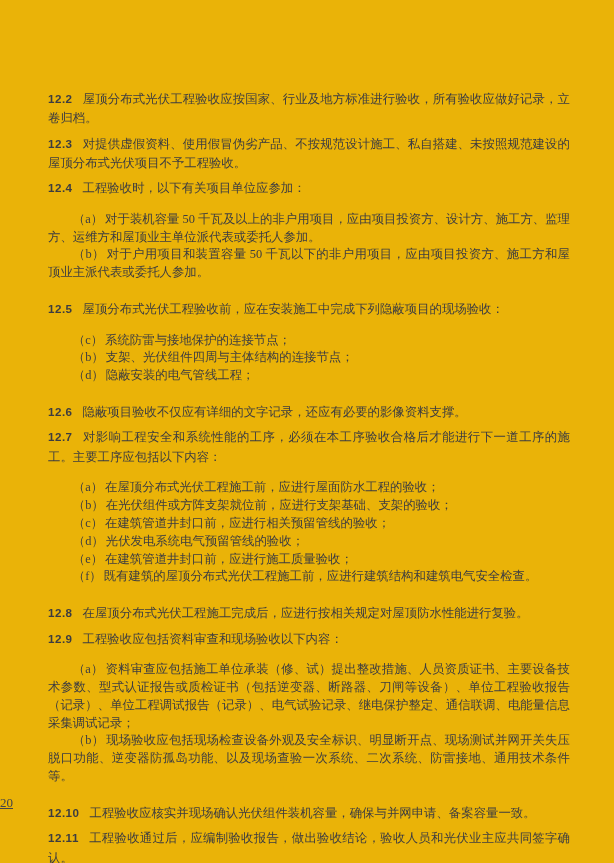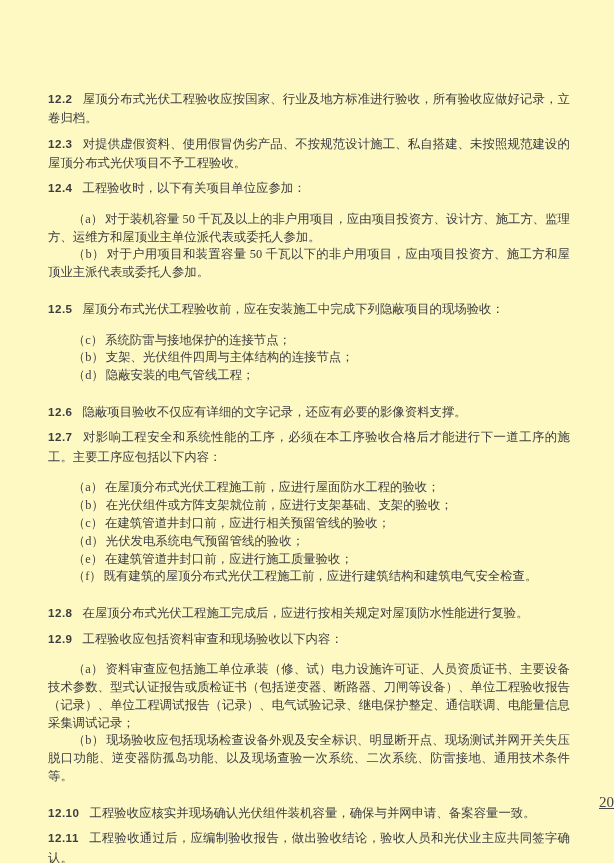--- a/index.html
+++ b/index.html
@@ -1,21 +1,21 @@
 <!DOCTYPE html>
 <html lang="zh"><head>
 <meta charset="utf-8">
 <style>
   html, body { margin: 0; padding: 0; background: #e8e8e8; }
   .page {
     position: relative;
     width: 614px;
     height: 863px;
     margin: 0 auto;
-    background: #fef9c3;
+    background: #eab308;
     overflow: hidden;
     font-family: "Liberation Serif", "DejaVu Serif", serif;
     color: #3c3c41;
   }
   .content {
     position: absolute;
     top: 84px;
     left: 48px;
     right: 44px;
     font-size: 12.4px;
@@ -40,22 +40,22 @@
     font-size: 11.6px;
     letter-spacing: 0.5px;
     margin-right: 10px;
   }
   .marker { margin-right: 2px; }
   .page-number {
     position: absolute;
     bottom: 52px;
     left: 0;
     right: 0;
-    text-align: right;
-    font-size: 15px;
+    text-align: left;
+    font-size: 13px;
     color: #44444a;
     text-decoration: underline;
   }
 </style>
 </head>
 <body>
 
 <div class="page">
   <div class="content" id="doc-content">
       <p class="clause"><span class="num">12.2</span><span>屋顶分布式光伏工程验收应按国家、行业及地方标准进行验收，所有验收应做好记录，立卷归档。</span></p>
@@ -70,21 +70,21 @@
       <p class="clause"><span class="num">12.6</span><span>隐蔽项目验收不仅应有详细的文字记录，还应有必要的影像资料支撑。</span></p>
       <p class="clause"><span class="num">12.7</span><span>对影响工程安全和系统性能的工序，必须在本工序验收合格后才能进行下一道工序的施工。主要工序应包括以下内容：</span></p>
       <p class="item"><span class="marker">（a）</span><span>在屋顶分布式光伏工程施工前，应进行屋面防水工程的验收；</span></p>
       <p class="item"><span class="marker">（b）</span><span>在光伏组件或方阵支架就位前，应进行支架基础、支架的验收；</span></p>
       <p class="item"><span class="marker">（c）</span><span>在建筑管道井封口前，应进行相关预留管线的验收；</span></p>
       <p class="item"><span class="marker">（d）</span><span>光伏发电系统电气预留管线的验收；</span></p>
       <p class="item"><span class="marker">（e）</span><span>在建筑管道井封口前，应进行施工质量验收；</span></p>
       <p class="item"><span class="marker">（f）</span><span>既有建筑的屋顶分布式光伏工程施工前，应进行建筑结构和建筑电气安全检查。</span></p>
       <p class="clause"><span class="num">12.8</span><span>在屋顶分布式光伏工程施工完成后，应进行按相关规定对屋顶防水性能进行复验。</span></p>
       <p class="clause"><span class="num">12.9</span><span>工程验收应包括资料审查和现场验收以下内容：</span></p>
-      <p class="item"><span class="marker">（a）</span><span>资料审查应包括施工单位承装（修、试）电力设施许可证、人员资质证书、主要设备技术参数、型式认证报告或质检证书（包括逆变器、断路器、刀闸等设备）、单位工程验收报告（记录）、单位工程调试报告（记录）、电气试验记录、继电保护整定、通信联调、电能量信息采集调试记录；</span></p>
+      <p class="item"><span class="marker">（a）</span><span>资料审查应包括施工单位承装（修、试）提出整改措施、人员资质证书、主要设备技术参数、型式认证报告或质检证书（包括逆变器、断路器、刀闸等设备）、单位工程验收报告（记录）、单位工程调试报告（记录）、电气试验记录、继电保护整定、通信联调、电能量信息采集调试记录；</span></p>
       <p class="item"><span class="marker">（b）</span><span>现场验收应包括现场检查设备外观及安全标识、明显断开点、现场测试并网开关失压脱口功能、逆变器防孤岛功能、以及现场查验一次系统、二次系统、防雷接地、通用技术条件等。</span></p>
       <p class="clause"><span class="num">12.10</span><span>工程验收应核实并现场确认光伏组件装机容量，确保与并网申请、备案容量一致。</span></p>
       <p class="clause"><span class="num">12.11</span><span>工程验收通过后，应编制验收报告，做出验收结论，验收人员和光伏业主应共同签字确认。</span></p>
       <p class="clause"><span class="num">12.12</span><span>工程验收过程中所发现的问题及其整改落实情况应有专门记录，并及时归档。</span></p>
       <p class="clause"><span class="num">12.13</span><span>工程验收若存在不合格项时应由相关责任部门组织调查，分析原因、提出整改措施，落实责任单位、形成整改闭环。</span></p>
     </div>
   <div class="page-number">20</div>
 </div>
 
 </body></html>

